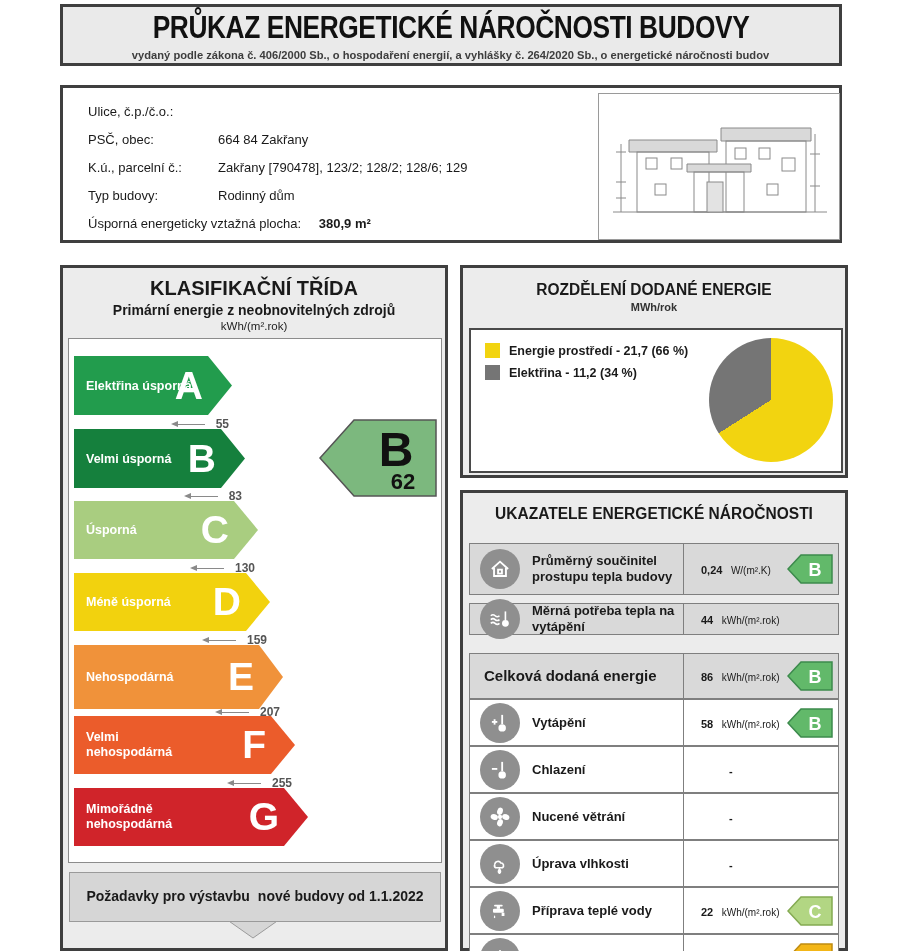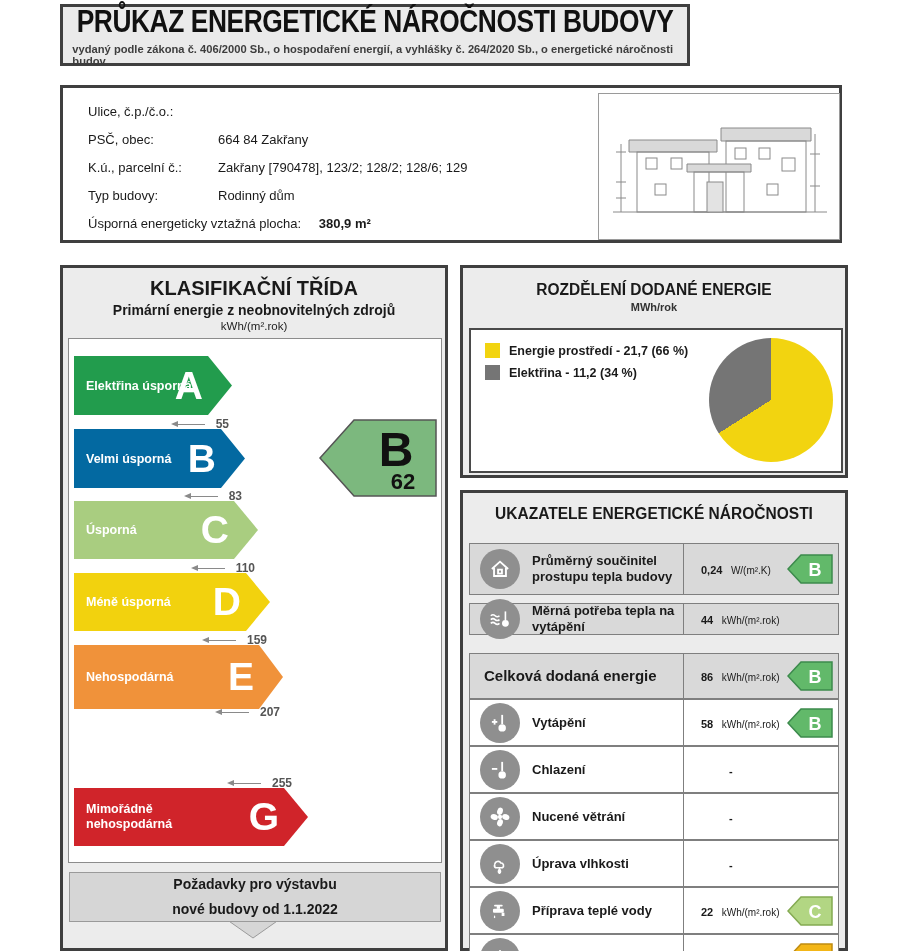--- a/index.html
+++ b/index.html
@@ -1,21 +1,21 @@
 <!DOCTYPE html>
 <html><head>
 <meta charset="utf-8">
 <style>
   html,body{margin:0;padding:0;background:#fff;}
   #page{position:relative;width:904px;height:951px;overflow:hidden;background:#fff;
         font-family:"Liberation Sans",sans-serif;color:#1a1a1a;}
   .box{position:absolute;box-sizing:border-box;}
 
   
-  #hdr{left:60px;top:4px;width:630px;height:62px;background:#eaeaea;border:3px solid #3f3f3f;
+  #hdr{left:60px;top:4px;width:782px;height:62px;background:#eaeaea;border:3px solid #3f3f3f;
        display:flex;flex-direction:column;align-items:center;justify-content:center;}
   #hdr .t{font-size:31px;font-weight:bold;color:#111;white-space:nowrap;transform:scaleX(.85);letter-spacing:-.5px;}
   #hdr .s{font-size:11.5px;font-weight:bold;color:#3d3d3d;margin-top:3px;transform:scaleX(.97);}
 
   
   #binfo{left:60px;top:85px;width:782px;height:158px;background:#fff;border:3px solid #3f3f3f;}
   .bf{position:absolute;left:25px;font-size:13px;white-space:nowrap;}
   .bf .lbl{font-weight:normal;display:inline-block;}
   .bf .val{position:absolute;left:130px;white-space:nowrap;}
   .bf.inline .val2{font-weight:bold;margin-left:14px;}
@@ -33,21 +33,21 @@
         font-size:12.5px;font-weight:bold;line-height:1.2;width:108px;}
   .cbar .clet{position:absolute;right:29px;top:50%;transform:translateY(-50%);
         font-size:39px;font-weight:bold;}
   .thr{position:absolute;display:flex;align-items:center;height:12px;}
   .thr .tri{width:0;height:0;border-top:3px solid transparent;border-bottom:3px solid transparent;
         border-right:7px solid #8a8a8a;}
   .thr .line{width:27px;height:1px;background:#8a8a8a;}
   .thr .num{font-size:12px;color:#555;margin-left:11px;font-weight:bold;}
   #bigArrow{position:absolute;left:249px;top:78px;width:120px;height:82px;}
   #reqbox{position:absolute;left:6px;top:604px;width:370px;height:48px;background:#d6d6d6;
-        border:1px solid #9a9a9a;display:flex;flex-direction:column;align-items:center;justify-content:center;gap:8px;}
+        border:1px solid #9a9a9a;display:flex;align-items:center;justify-content:center;gap:8px;}
   #reqbox div{font-size:14px;font-weight:bold;line-height:1.25;}
   #reqtri{position:absolute;left:166px;top:653px;width:48px;height:18px;}
 
   
   #pie-panel{left:460px;top:265px;width:388px;height:213px;background:#ececec;border:3px solid #3f3f3f;}
   #pie-panel .pt{font-size:16px;font-weight:bold;text-align:center;margin-top:13px;transform:scaleX(.97);}
   #pie-panel .pu{font-size:11px;font-weight:bold;text-align:center;margin-top:2px;color:#333;}
   #pie-inner{position:absolute;left:6px;top:60px;width:370px;height:141px;background:#fff;border:2px solid #4a4a4a;}
   .leg{position:absolute;left:14px;display:flex;align-items:flex-start;}
   .leg .sw{width:15px;height:15px;flex:0 0 15px;}
@@ -150,38 +150,38 @@
       <div class="cbar" style="top: 17px; height: 59px; width: 158px; background: rgb(34, 156, 77);">
         <span class="clab">Elektřina úsporná</span>
         <span class="clet">A</span>
       </div>
       <div class="thr" style="top:79px;right:212px">
         <span class="tri"></span>
           <span class="line"></span>
         <span class="num">55</span>
       </div>
 
-      <div class="cbar" style="top: 90px; height: 59px; width: 171px; background: #0369a1;">
+      <div class="cbar" style="top: 90px; height: 59px; width: 171px; background: #15803d;">
         <span class="clab">Velmi úsporná</span>
         <span class="clet">B</span>
       </div>
       <div class="thr" style="top:151px;right:199px">
         <span class="tri"></span>
           <span class="line"></span>
         <span class="num">83</span>
       </div>
 
       <div class="cbar" style="top: 162px; height: 58px; width: 184px; background: rgb(169, 205, 128);">
         <span class="clab">Úsporná</span>
         <span class="clet">C</span>
       </div>
       <div class="thr" style="top:223px;right:186px">
         <span class="tri"></span>
           <span class="line"></span>
-        <span class="num">110</span>
+        <span class="num">130</span>
       </div>
 
       <div class="cbar" style="top: 234px; height: 58px; width: 196px; background: rgb(242, 210, 14); text-decoration: underline;">
         <span class="clab">Méně úsporná</span>
         <span class="clet">D</span>
       </div>
       <div class="thr" style="top:295px;right:174px">
         <span class="tri"></span>
           <span class="line"></span>
         <span class="num">159</span>
@@ -190,20 +190,24 @@
       <div class="cbar" style="top: 306px; height: 64px; width: 209px; background: rgb(240, 146, 58);">
         <span class="clab">Nehospodárná</span>
         <span class="clet">E</span>
       </div>
       <div class="thr" style="top:367px;right:161px">
         <span class="tri"></span>
           <span class="line"></span>
         <span class="num">207</span>
       </div>
 
+      <div class="cbar" style="top: 377px; height: 58px; width: 221px; background: rgb(235, 92, 43);">
+        <span class="clab">Velmi nehospodárná</span>
+        <span class="clet">F</span>
+      </div>
       <div class="thr" style="top:438px;right:149px">
         <span class="tri"></span>
           <span class="line"></span>
         <span class="num">255</span>
       </div>
 
       <div class="cbar" style="top: 449px; height: 58px; width: 234px; background: rgb(208, 36, 42);">
         <span class="clab">Mimořádně nehospodárná</span>
         <span class="clet">G</span>
       </div>

